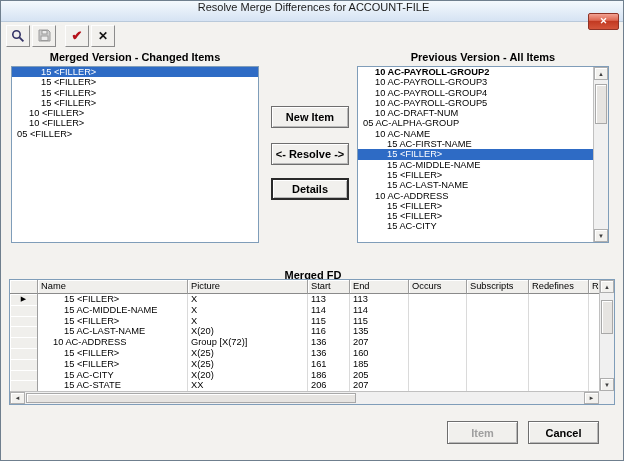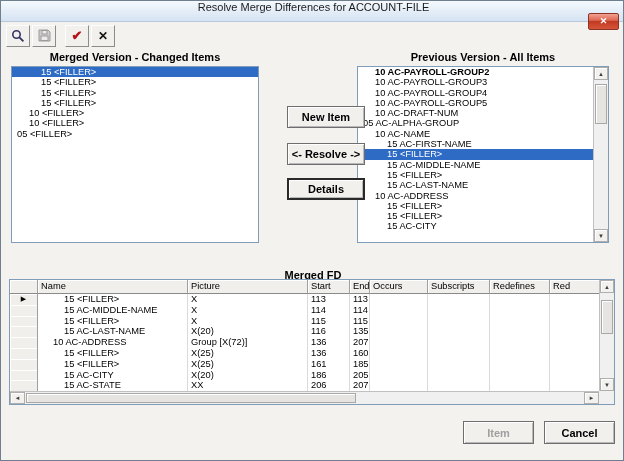--- a/index.html
+++ b/index.html
@@ -56,21 +56,21 @@
   .hscroll .left { left:0; } .hscroll .rightb { right:0; }
   .sb-thumb { position:absolute; background:#e6e4e1; border:1px solid #a8a8a8;
     box-shadow:inset 1px 1px 0 #fff; cursor:pointer; }
   .vscroll .sb-thumb { left:1px; width:12px; }
   .hscroll .sb-thumb { top:1px; height:10px; }
   .grid-corner { position:absolute; right:0; bottom:0; width:15px; height:13px; background:#f0f0f0; }
 
   
   .btn { position:absolute; background:#f1f0ed; border:1px solid #6e6e6e;
     box-shadow:inset 1px 1px 0 #ffffff, inset -1px -1px 0 #b8b8b8;
-    font-family:inherit; font-size:11px; font-weight:bold; color:#000; text-align:center; cursor:pointer;margin-left:16px; }
+    font-family:inherit; font-size:11px; font-weight:bold; color:#000; text-align:center; cursor:pointer; }
   #btn-new-item { left:270px; top:105px; width:78px; height:22px; }
   #btn-resolve  { left:270px; top:142px; width:78px; height:22px; }
   #btn-details  { left:270px; top:177px; width:78px; height:22px; border:2px solid #2a2a2a; }
   #btn-done   { left:446px; top:420px; width:71px; height:23px; color:#9f9f9f; }
   #btn-cancel { left:527px; top:420px; width:71px; height:23px; }
 
   
   .grid { position:absolute; left:8px; top:278px; width:606px; height:126px;
     background:#fff; border:1px solid #7f9db9; }
   .grid-inner { position:absolute; left:0; top:0; right:15px; bottom:13px; overflow:hidden; }
@@ -80,21 +80,21 @@
     white-space:nowrap; overflow:hidden; }
   .grow { display:flex; height:10.8px; }
   .gcell { font-size:9.3px; line-height:10.8px; border-right:1px solid #dadada;
     white-space:nowrap; overflow:hidden; padding-left:3px; color:#000; }
   .c-sel   { width:28px; }
   .gcell.c-sel { background:#f0efec; border-right:1px solid #9f9f9f; box-shadow:inset 1px 1px 0 #fff;
     text-align:center; padding-left:0; font-size:7px; }
   .c-name  { width:150px; }
   .c-pic   { width:120px; }
   .c-start { width:42px; }
-  .c-end   { width:20px; }
+  .c-end   { width:59px; }
   .c-occ   { width:58px; }
   .c-sub   { width:62px; }
   .c-red   { width:60px; }
   .c-red2  { flex:1; border-right:none; }
 </style>
 </head>
 <body>
 
 <div class="window">
 

